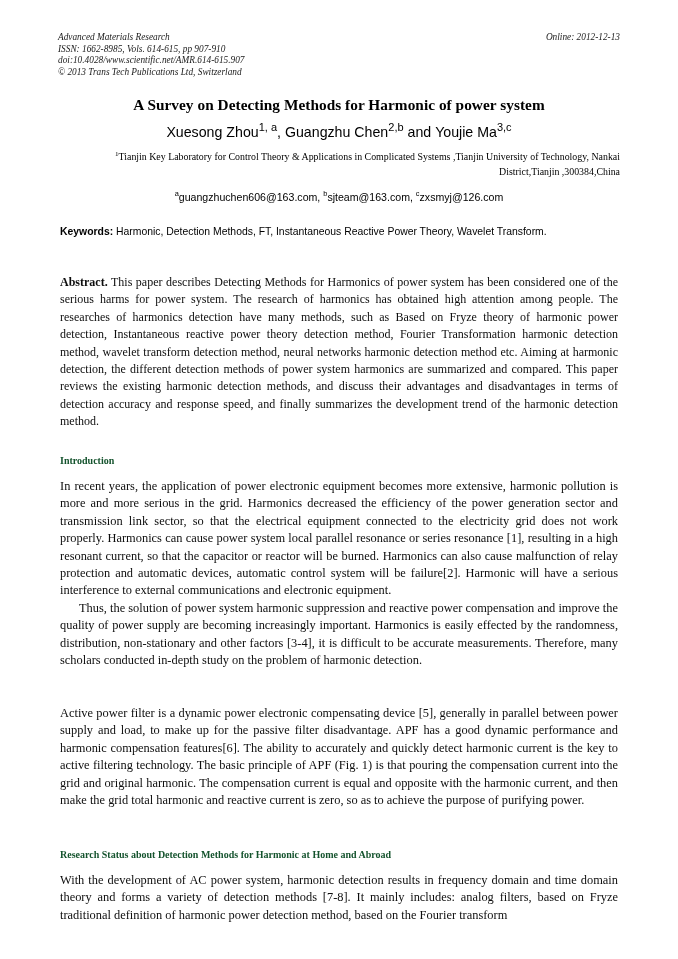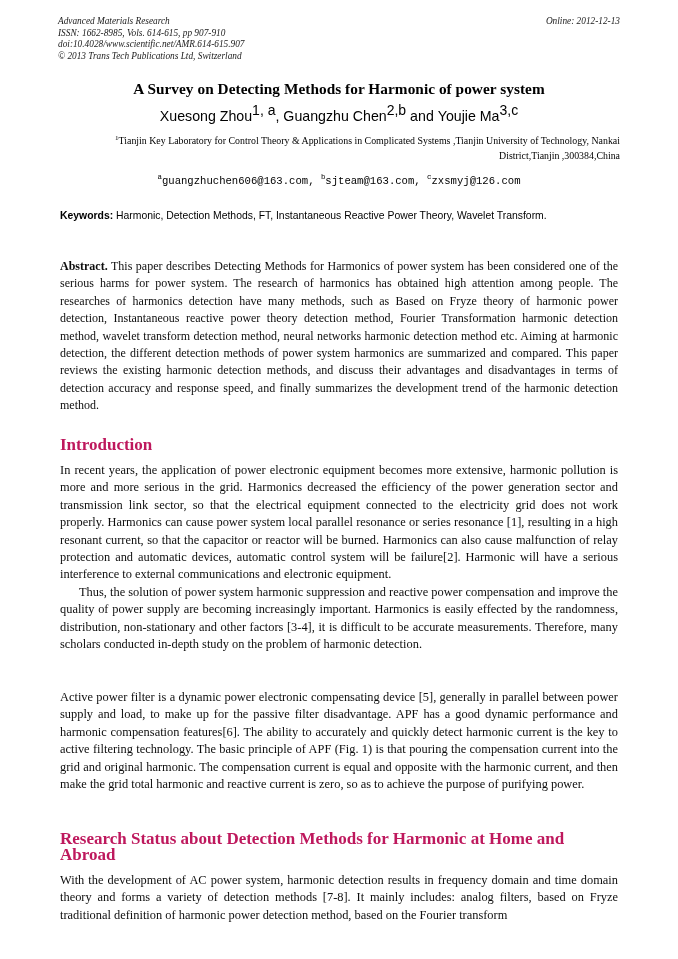--- a/index.html
+++ b/index.html
@@ -12,21 +12,21 @@
     height: 959px;
     position: relative;
     overflow: hidden;
     font-family: "Liberation Serif", "DejaVu Serif", serif;
     color: #111111;
     -webkit-font-smoothing: antialiased;
   }
 
   .page {
     position: absolute;
-    left: 0; top: 0;
+    left: 0; top: 16px;
     width: 678px;
     height: 933px;
     background: #ffffff;
   }
 
   
   .jhead {
     position: absolute;
     left: 58px;
     top: 16px;
@@ -69,21 +69,21 @@
     left: 58px;
     top: 107px;
     width: 562px;
     text-align: center;
     font-family: "Liberation Sans", "DejaVu Sans", sans-serif;
     font-size: 14.2px;
     line-height: 18px;
     color: #000000;
   }
   .authors sup {
-    font-size: 14px;
+    font-size: 11px;
     vertical-align: super;
     line-height: 0;
   }
 
   .affil {
     position: absolute;
     left: 58px;
     top: 134px;
     width: 562px;
     text-align: right;
@@ -97,21 +97,21 @@
     vertical-align: super;
     line-height: 0;
   }
 
   .emails {
     position: absolute;
     left: 58px;
     top: 174px;
     width: 562px;
     text-align: center;
-    font-family: Liberation Mono, monospace;
+    font-family: Liberation Sans, sans-serif;
     font-size: 10.6px;
     line-height: 14px;
     color: #000000;
   }
   .emails sup {
     font-size: 7.4px;
     vertical-align: super;
     line-height: 0;
   }
 
@@ -146,23 +146,23 @@
 
   
   .section {
     position: absolute;
     left: 60px;
     width: 558px;
   }
   .sec-head {
     font-family: "Liberation Serif", "DejaVu Serif", serif;
     font-weight: bold;
-    font-size: 17px;
+    font-size: 10px;
     line-height: 16px;
-    color: #be185d;
+    color: #14532d;
     margin: 0 0 9px 0;
   }
   .para {
     font-size: 12.4px;
     line-height: 17.4px;
     text-align: justify;
     text-justify: inter-word;
     color: #0d0d0d;
     margin: 0;
   }

